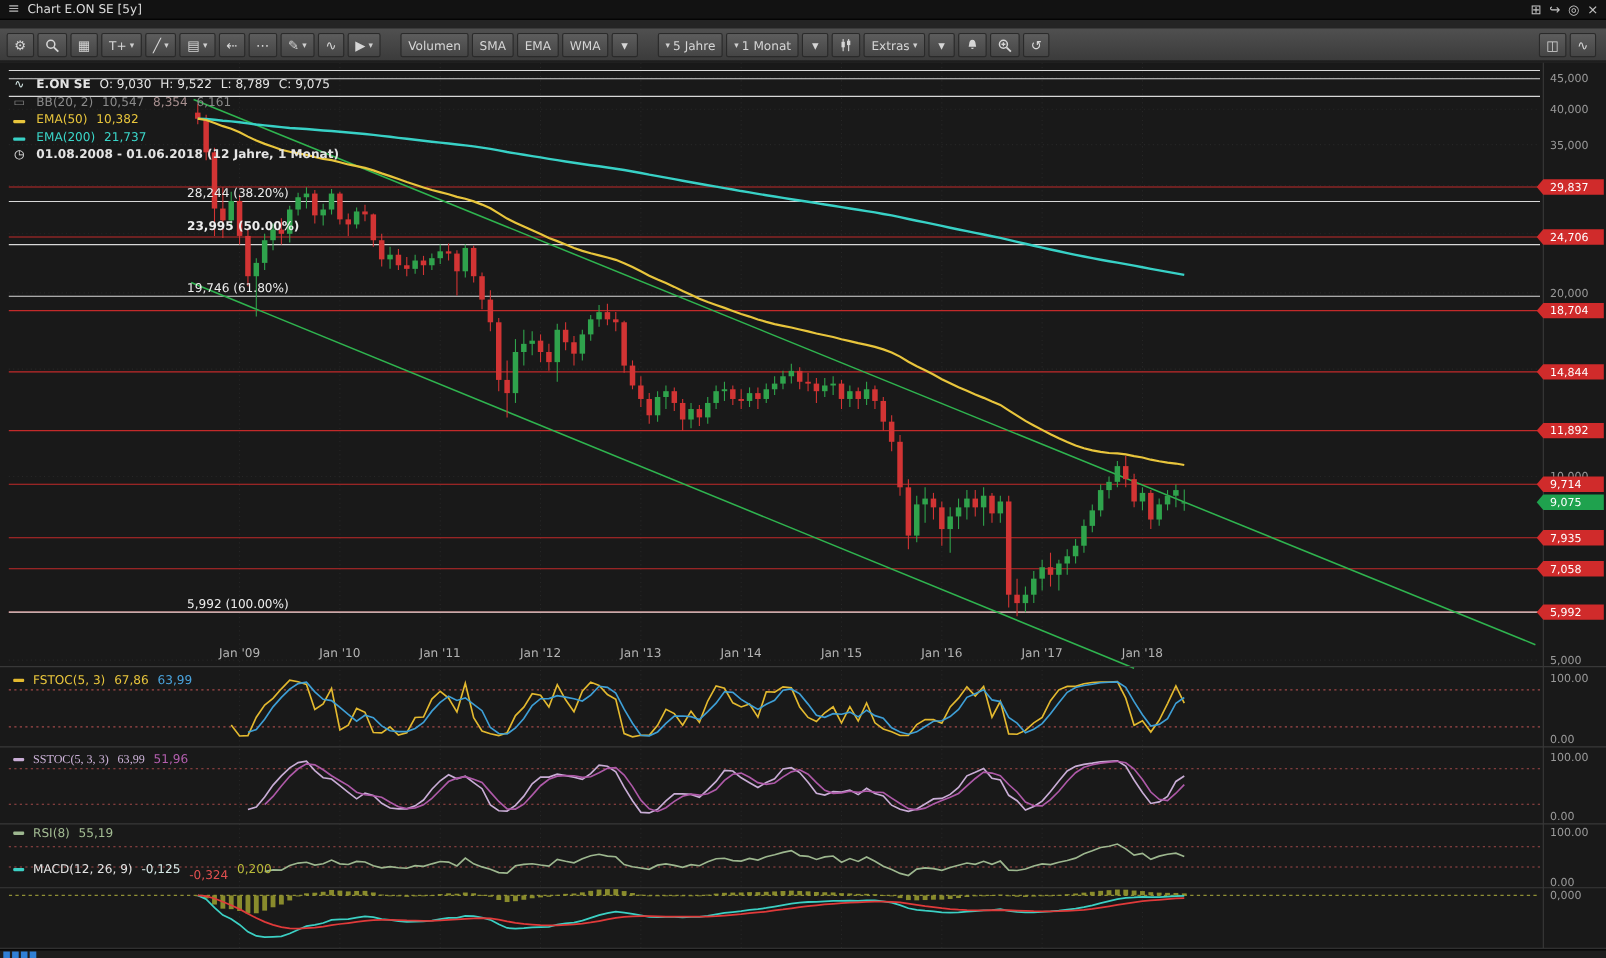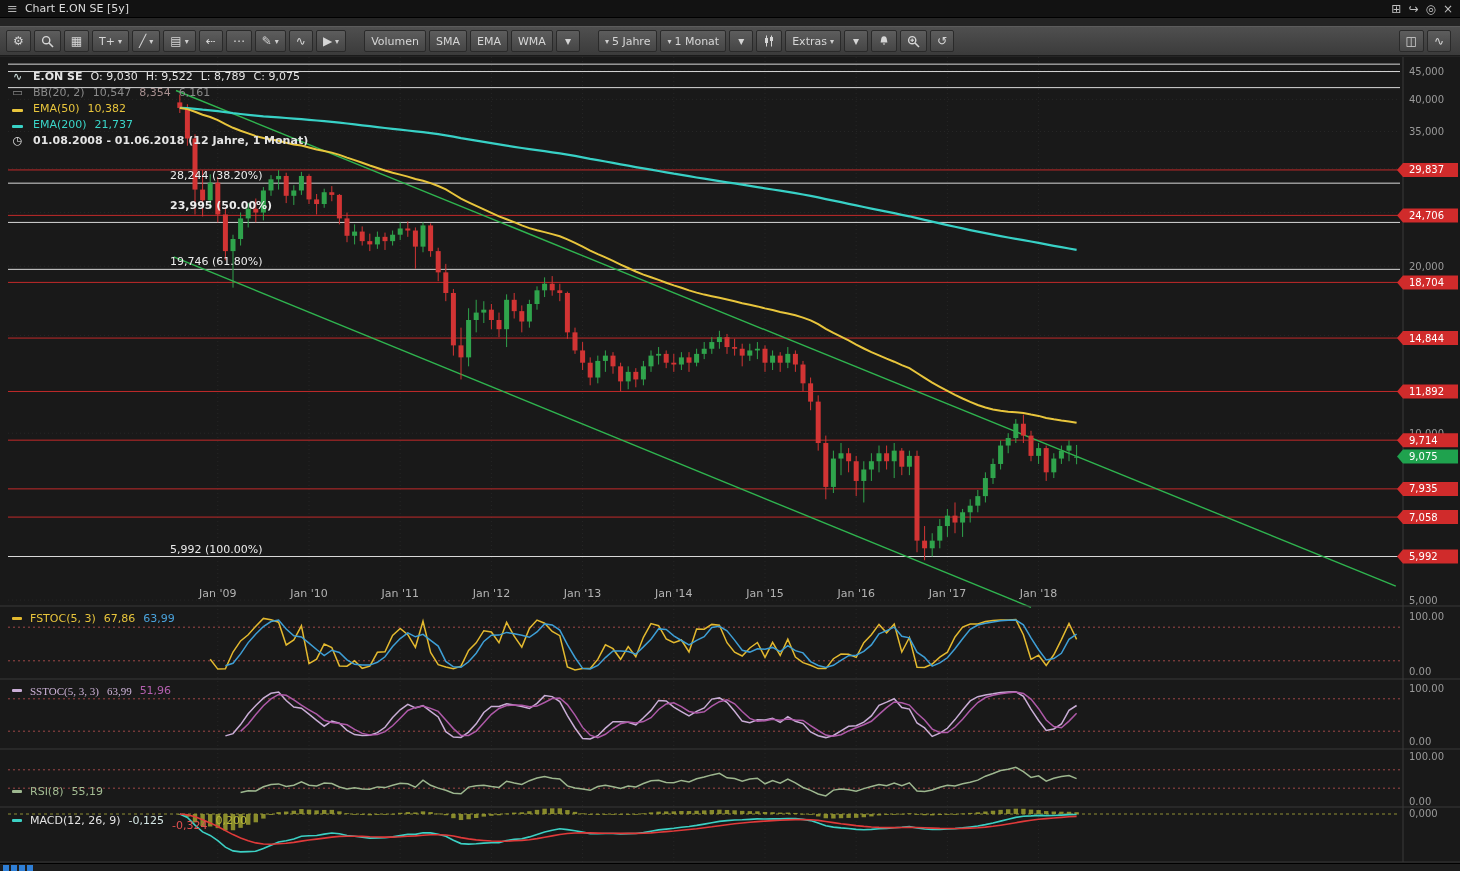--- a/index.html
+++ b/index.html
@@ -34,21 +34,21 @@
   .swatch{display:inline-block;width:11px;height:3px;border-radius:1px;}
   .c-white{color:#e4e4e4;} .c-gray{color:#8a8a8a;} .c-rose{color:#a89090;}
   .c-gold{color:#e8c53c;} .c-cyan{color:#3ad6c9;} .c-blue{color:#4aa3dc;}
   .c-lav{color:#cdb3d9;font-family:Liberation Serif, serif;} .c-mag{color:#b35fae;} .c-sage{color:#a3bc93;}
   .c-red{color:#e05050;margin-top:10px;} .c-olive{color:#b9b93a;} .c-pale{color:#d6e8e6;}
 
   .fib-label{position:absolute;z-index:3;font-size:11px;color:#ececec;white-space:nowrap;}
 
   .pane-label{position:absolute;left:12px;z-index:3;font-size:11px;display:flex;gap:8px;align-items:center;white-space:nowrap;}
   .pane-label .picon{width:10px;height:3px;border-radius:1px;display:inline-block;}
-  #pl-fstoc{top:612px;} #pl-sstoc{top:684px;} #pl-rsi{top:785px;} #pl-macd{top:809px;}
+  #pl-fstoc{top:612px;} #pl-sstoc{top:684px;} #pl-rsi{top:751px;} #pl-macd{top:779px;}
 
   #statusbar{position:absolute;left:0;top:863px;width:100%;height:8px;background:#1d1d1d;border-top:1px solid #000;
     display:flex;align-items:center;gap:2px;padding:0 3px;box-sizing:border-box;z-index:6;}
   #statusbar .sq{width:6px;height:6px;background:#2f7fd6;display:inline-block;}
 </style>
 </head>
 <body>
 
 <div id="titlebar">
   <span class="menu">≡</span>

